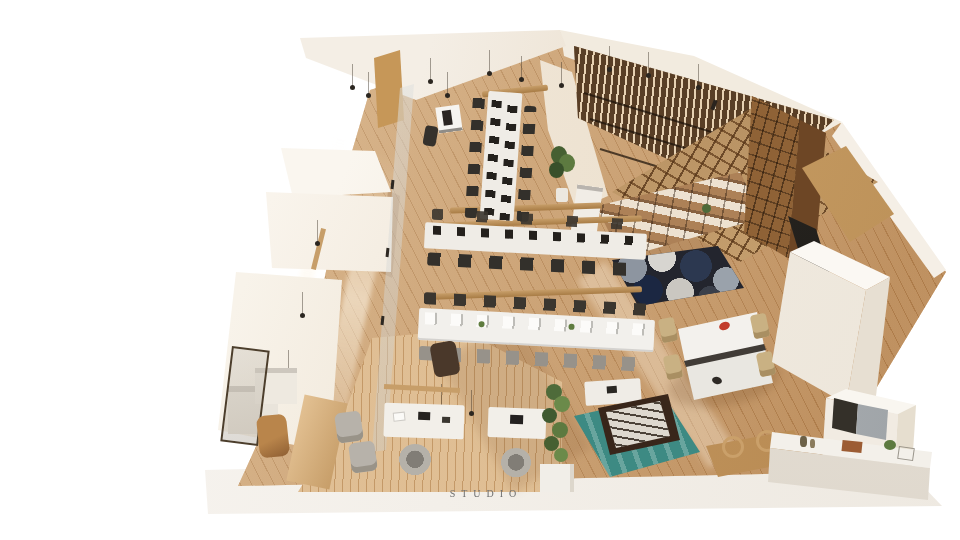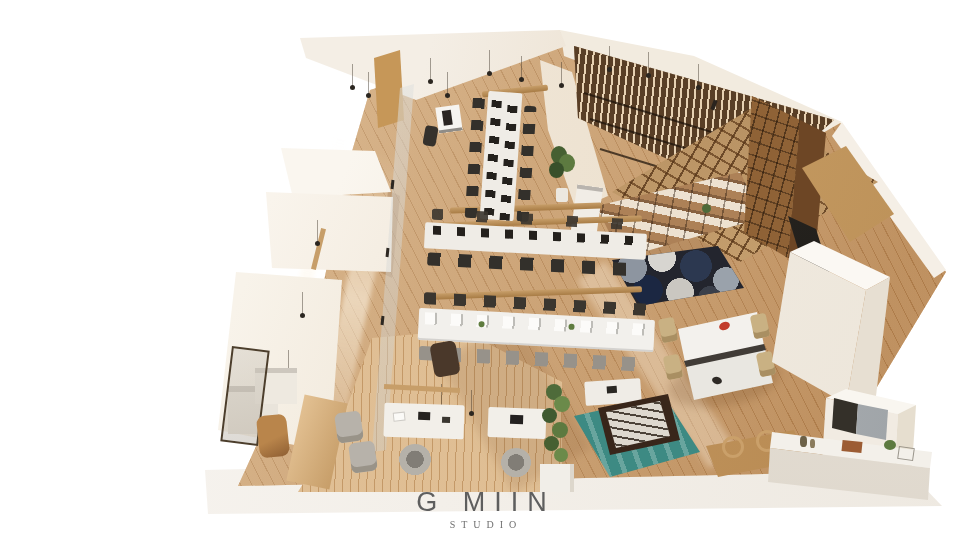--- a/index.html
+++ b/index.html
@@ -248,17 +248,16 @@
   <div class="cp" style="clip-path:polygon(772px 432px,932px 452px,930px 468px,770px 448px);background:#f3f0ea;"></div>
   <div class="cp" style="clip-path:polygon(770px 448px,930px 468px,928px 500px,768px 482px);
               background:linear-gradient(#eae5dc,#dfd8cd);"></div>
   <div class="it" style="left:800px;top:436px;width:7px;height:11px;border-radius:40%;background:#6b6047;"></div>
   <div class="it" style="left:810px;top:439px;width:5px;height:9px;border-radius:40%;background:#8a7b5c;"></div>
   <div class="it" style="left:842px;top:441px;width:20px;height:11px;transform:rotate(6deg);background:#9c5c33;"></div>
   <div class="it" style="left:884px;top:440px;width:12px;height:10px;border-radius:50%;background:#5d7a40;"></div>
   <div class="it" style="left:898px;top:447px;width:14px;height:11px;transform:rotate(8deg);border:1px solid rgba(130,125,115,.8);background:rgba(0,0,0,0);"></div>
 
   <div id="caption">
-    <span class="brand">G MIIN</span>
     <span class="sub">STUDIO</span>
   </div>
 
 </div>
 
 </body></html>

